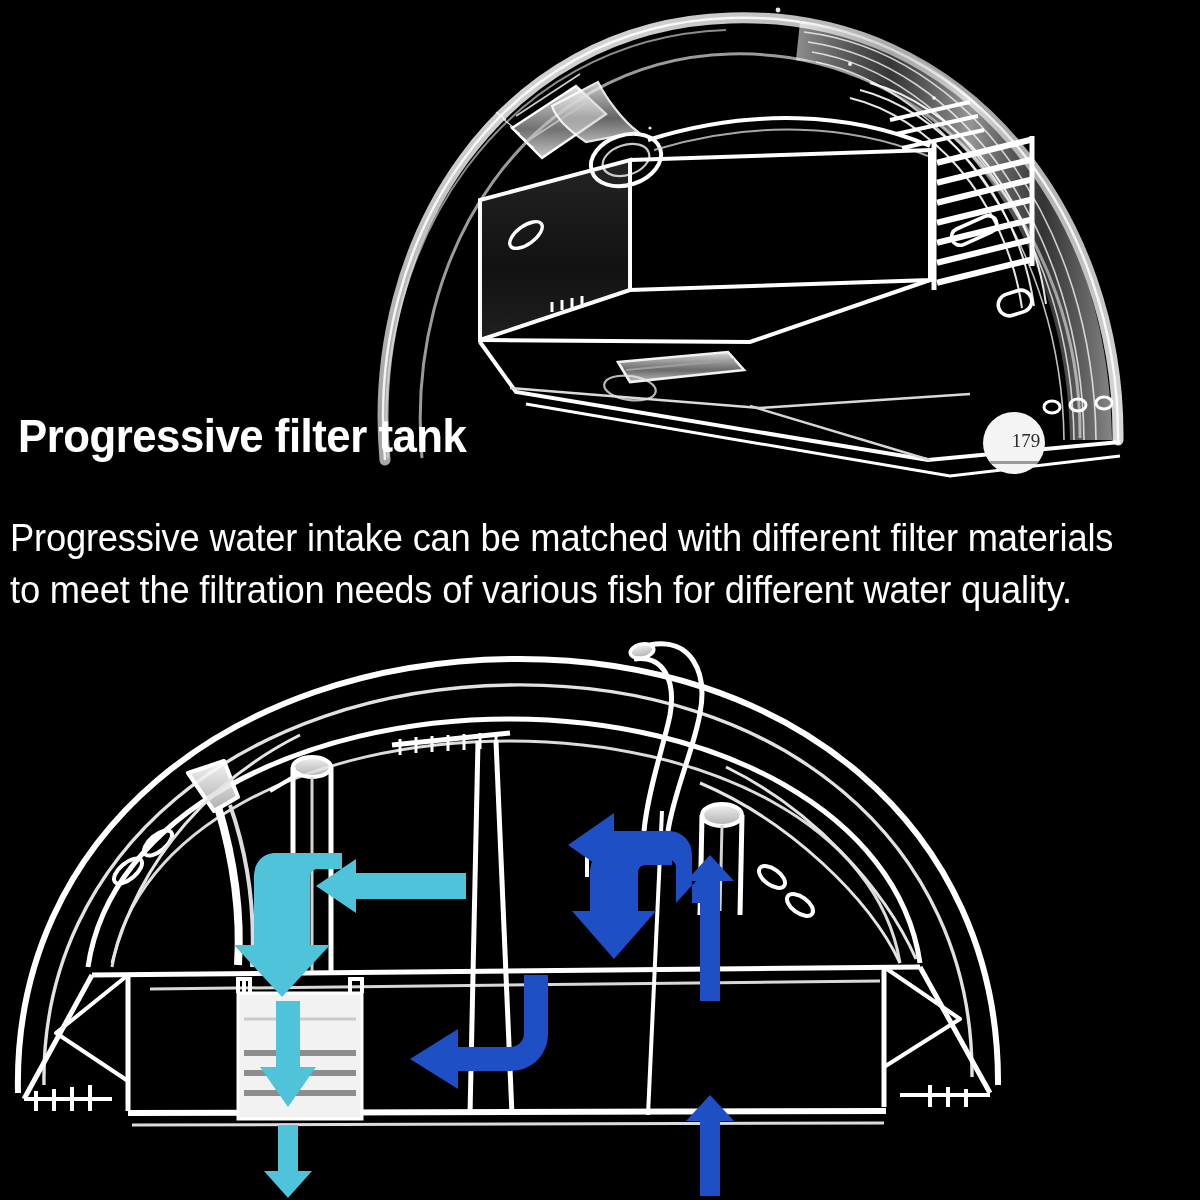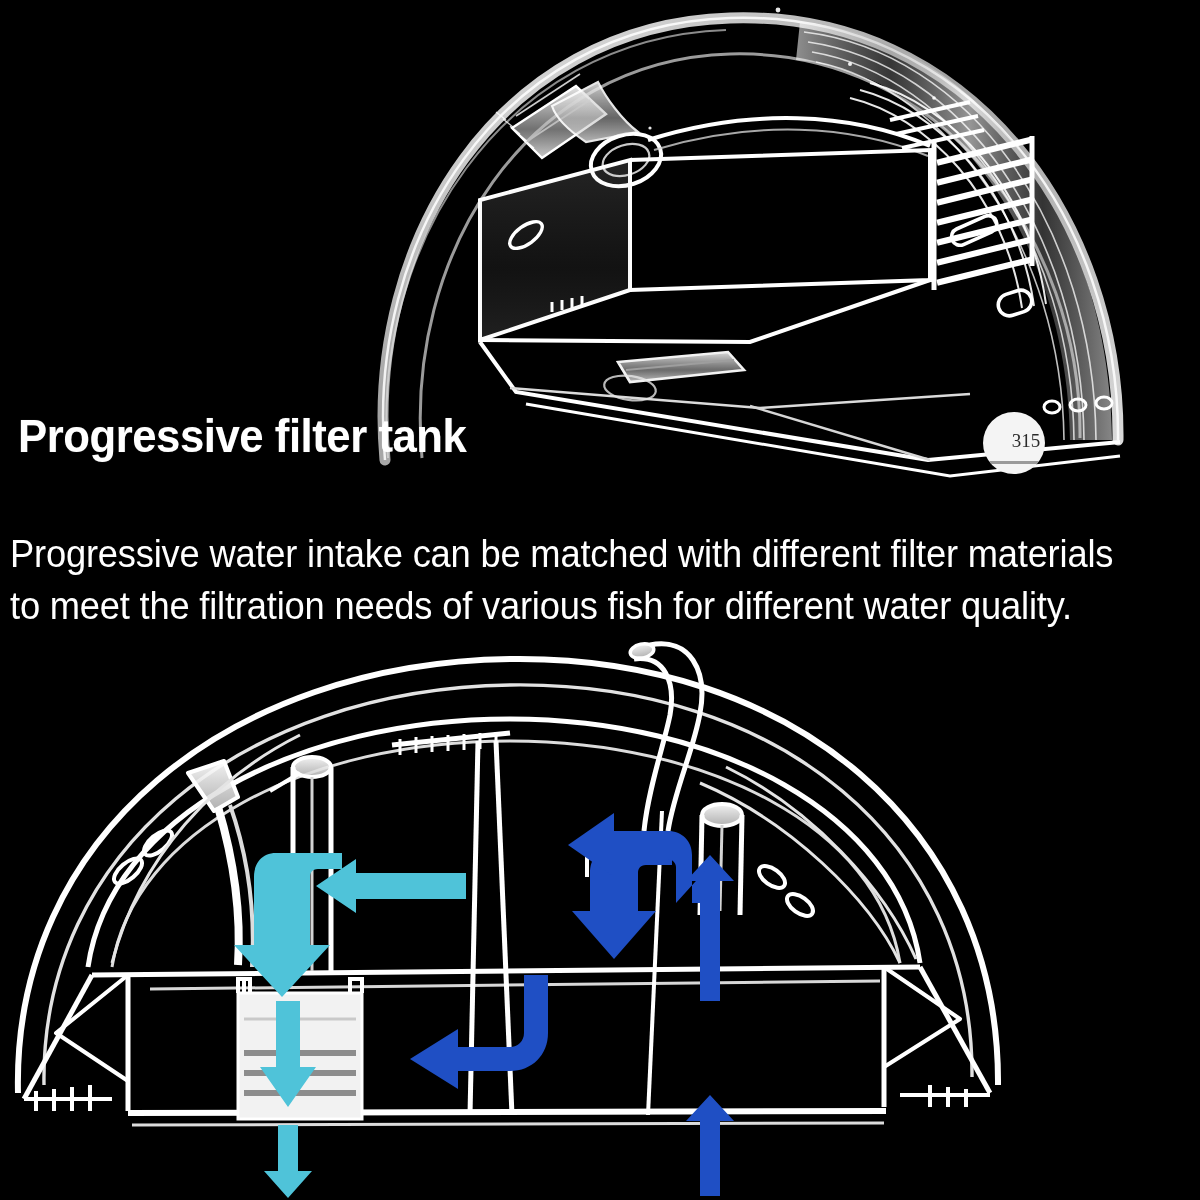--- a/index.html
+++ b/index.html
@@ -21,21 +21,21 @@
   
   #headline {
     position:absolute; left:18px; top:408px;
     font-size:47px; font-weight:bold; color:#ffffff;
     letter-spacing:-0.5px;
     transform:scaleX(0.93); transform-origin:left center;
     white-space:nowrap;
     text-shadow:0 0 1px rgba(255,255,255,.25);
   }
   #body-copy {
-    position:absolute; left:10px; top:512px; width:1185px;margin-top:16px;
+    position:absolute; left:10px; top:512px; width:1185px;
   }
   #body-copy .bl {
     display:block; font-size:38px; color:#ffffff; line-height:52px;
     transform:scaleX(0.955); transform-origin:left center;
     white-space:nowrap;
     letter-spacing:-0.2px;
   }
 
   
   #badge-315 {
@@ -203,21 +203,21 @@
         <circle cx="448" cy="20" r="2.4"></circle>
         <circle cx="520" cy="74" r="2.0"></circle>
         <circle cx="604" cy="108" r="1.8"></circle>
         <circle cx="320" cy="138" r="1.6"></circle>
       </g>
     </g>
   </svg>
 </div>
 
 <div id="badge-315">
-  <span class="num">315</span>
+  <span class="num">179</span>
   <span class="strip"></span>
 </div>
 
 <h1 id="headline">Progressive filter tank</h1>
 
 <div id="body-copy">
   <span class="bl">Progressive water intake can be matched with different filter materials</span>
   <span class="bl">to meet the filtration needs of various fish for different water quality.</span>
 </div>
 

